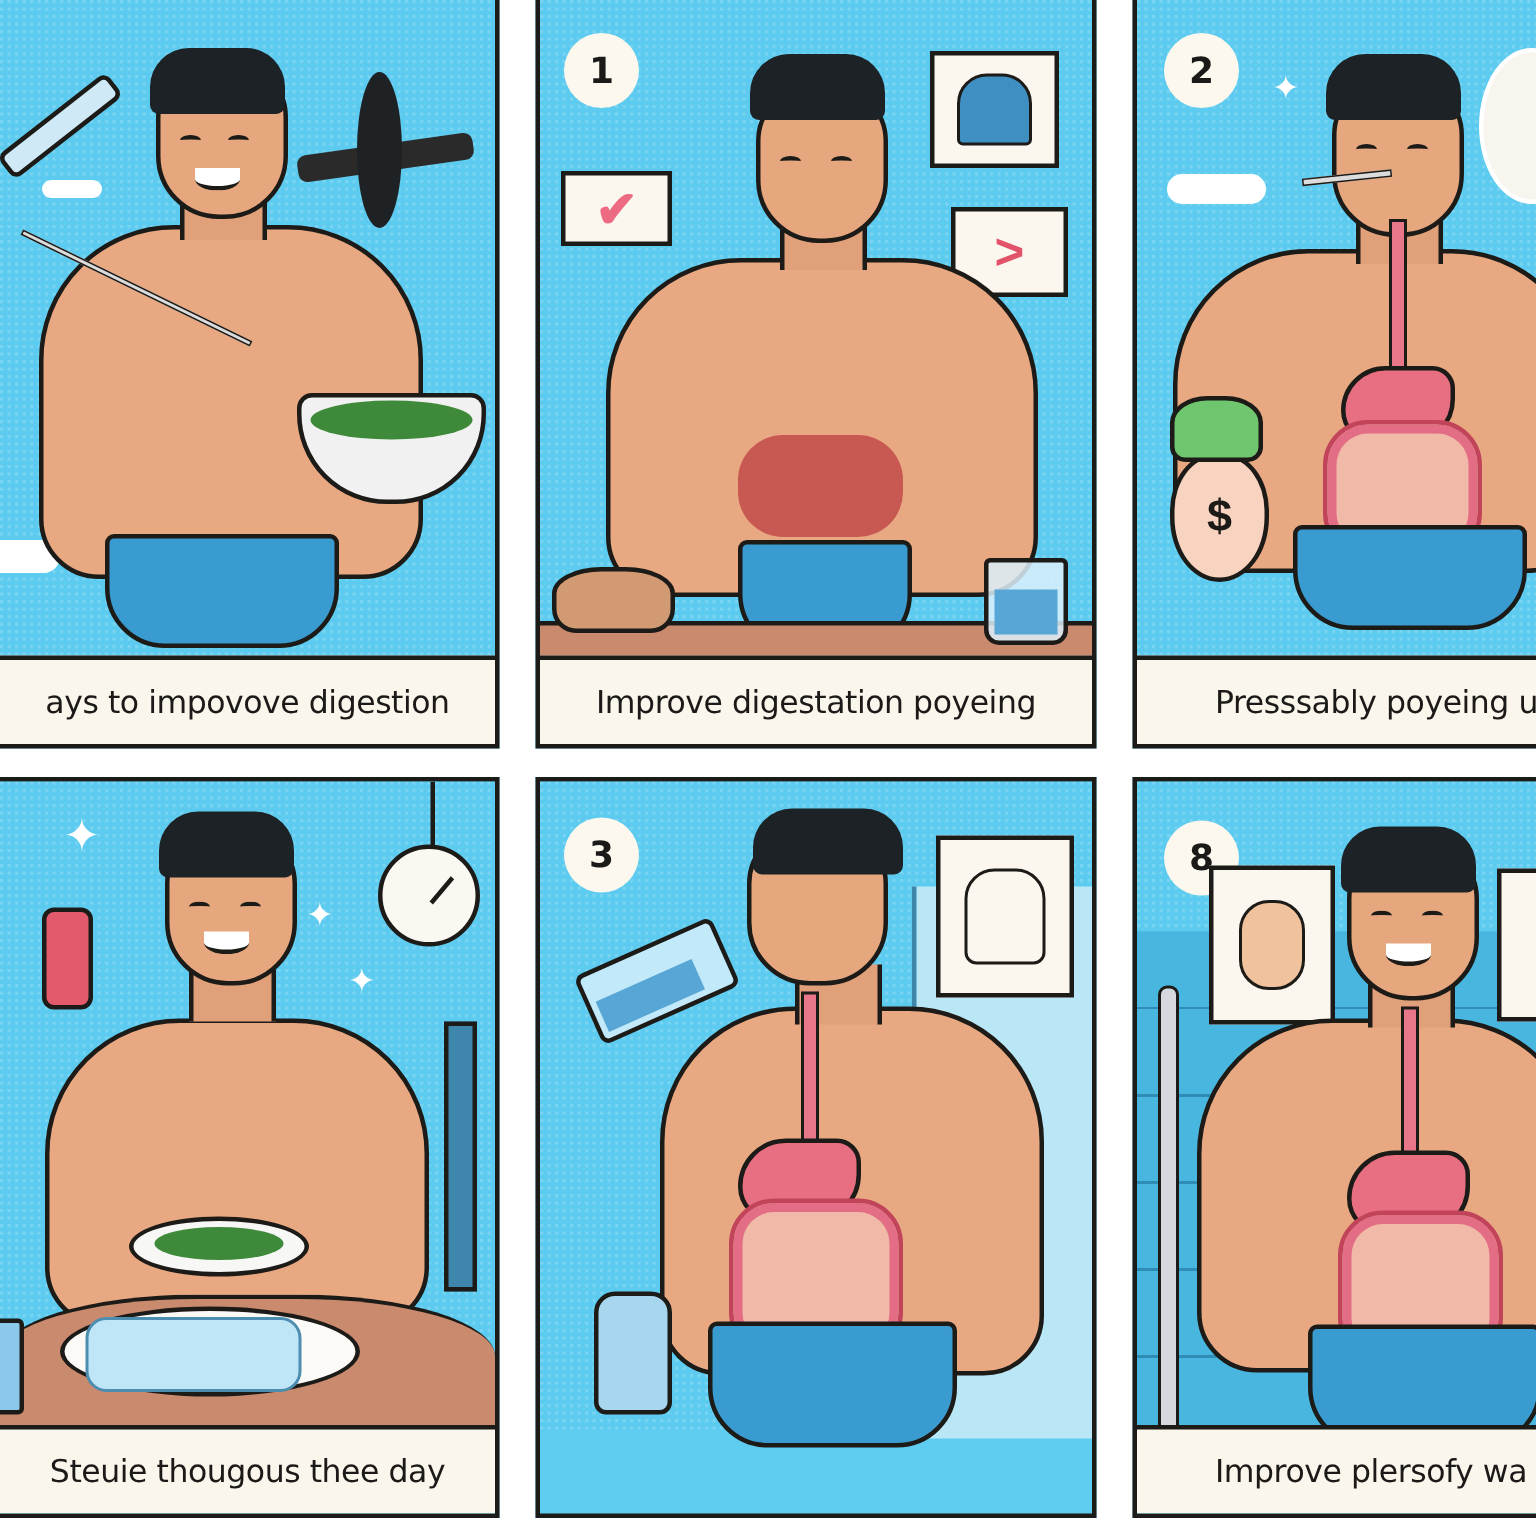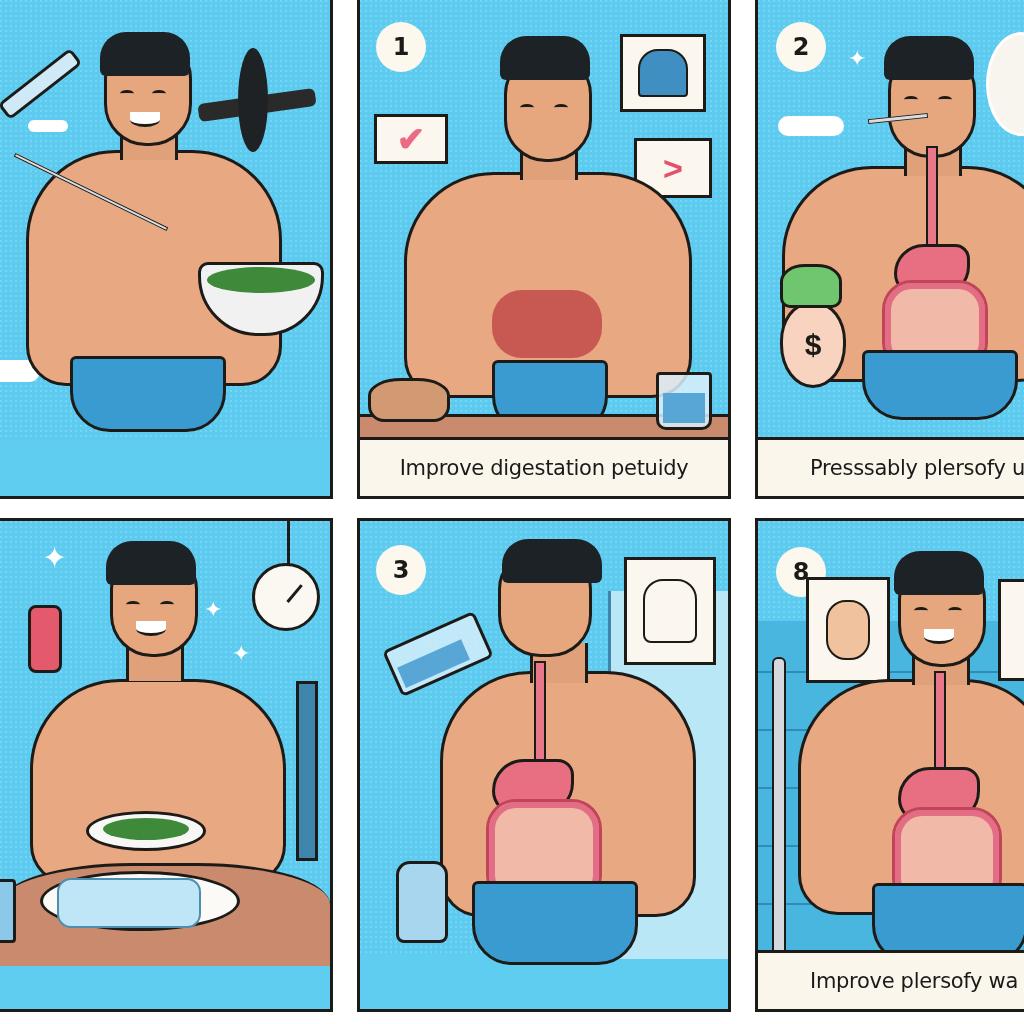--- a/index.html
+++ b/index.html
@@ -94,20 +94,21 @@
     <div class="hair" style="left:100px; top:32px;"></div>
     <div class="eye" style="left:120px; top:90px;"></div>
     <div class="eye" style="left:152px; top:90px;"></div>
     <div class="smile" style="left:130px; top:112px;"></div>
     <div class="shorts" style="left:70px; top:356px; width:150px; height:70px;"></div>
   </div>
   <div class="item" style="left:198px; top:262px; width:126px; height:74px; background:#f1f1f1; border:3px solid #1d1b18; border-radius:10px 10px 60px 60px;">
     <div style="position:absolute; left:6px; top:2px; right:6px; height:26px; background:#3f8a3a; border-radius:50%;"></div>
   </div>
   <div class="item" style="left:6px; top:190px; width:170px; height:4px; background:#dcdcdc; border:1px solid #1d1b18; transform:rotate(26deg);"></div>
+  <div class="caption">ays to impovove digestion</div>
 </div>
 
 <div class="panel" style="left:357px; top:-3px; width:374px; height:502px;">
   <div class="sky"></div>
   <div class="badge" style="left:16px; top:22px;">1</div>
   <div class="card" style="left:14px; top:114px; width:68px; height:44px;">
     <span style="color:#ec6a82; font-size:34px; font-weight:bold;">✔</span>
   </div>
   <div class="card" style="left:274px; top:138px; width:72px; height:54px;">
     <span style="color:#e2536a; font-size:34px; font-weight:bold;">&gt;</span>
@@ -123,21 +124,21 @@
     <div class="hair" style="left:140px; top:36px;"></div>
     <div class="eye" style="left:160px; top:104px;"></div>
     <div class="eye" style="left:194px; top:104px;"></div>
     <div class="shorts" style="left:132px; top:360px; width:110px; height:70px;"></div>
   </div>
   <div class="table" style="left:0; right:0; top:414px; height:32px;"></div>
   <div class="item" style="left:8px; top:378px; width:82px; height:44px; background:#d29a72; border:3px solid #1d1b18; border-radius:40% 40% 16px 16px;"></div>
   <div class="item" style="left:296px; top:372px; width:56px; height:58px; background:rgba(220,240,252,0.85); border:3px solid #1d1b18; border-radius:4px 4px 10px 10px;">
     <div style="position:absolute; left:4px; right:4px; bottom:4px; height:30px; background:#57a6d6;"></div>
   </div>
-  <div class="caption">Improve digestation petuidy</div>
+  <div class="caption">Improve digestation poyeing</div>
 </div>
 
 <div class="panel" style="left:755px; top:-3px; width:280px; height:502px;">
   <div class="sky"></div>
   <div class="badge" style="left:18px; top:22px;">2</div>
   <div class="sparkle" style="left:90px; top:48px;">✦</div>
   <div class="cloud" style="left:20px; top:116px; width:66px; height:20px;"></div>
   <div class="item" style="left:228px; top:32px; width:70px; height:104px; background:#f8f4ee; border:3px solid #fff; border-radius:50%;"></div>
   <div class="figure" style="left:0; top:0; width:280px; height:446px;">
     <div class="torso" style="left:24px; top:166px; width:270px; height:210px;"></div>
@@ -150,21 +151,21 @@
     <div class="stomach" style="left:136px; top:244px; width:70px; height:46px;"></div>
     <div class="guts" style="left:124px; top:280px; width:100px; height:86px;"></div>
     <div class="shorts" style="left:104px; top:350px; width:150px; height:64px;"></div>
   </div>
   <div class="item" style="left:110px; top:116px; width:60px; height:5px; background:#dcdcdc; border:1px solid #1d1b18; transform:rotate(-6deg);"></div>
   <div class="item" style="left:22px; top:302px; width:66px; height:86px; background:#f8d3bf; border:3px solid #1d1b18; border-radius:45% 45% 50% 50%; display:flex; align-items:center; justify-content:center;">
     <span style="font-size:30px; font-weight:bold; color:#1d1b18;">$</span>
   </div>
   <div class="item" style="left:22px; top:264px; width:62px; height:44px; background:#6fc66f; border:3px solid #1d1b18; border-radius:40% 40% 10px 10px;"></div>
   <div class="caption" style="justify-content:flex-start; padding-left:52px;">
-      <span>Presssably plersofy u</span>
+      <span>Presssably poyeing u</span>
     </div>
 </div>
 
 <div class="panel" style="left:-3px; top:518px; width:336px; height:494px;">
   <div class="sky"></div>
   <div class="sparkle" style="left:42px; top:22px; font-size:30px;">✦</div>
   <div class="sparkle" style="left:204px; top:78px;">✦</div>
   <div class="sparkle" style="left:232px; top:122px;">✦</div>
   <div class="item" style="left:28px; top:84px; width:34px; height:68px; background:#e25a6b; border:3px solid #1d1b18; border-radius:8px;"></div>
   <div class="item" style="left:252px; top:42px; width:68px; height:68px; background:#fbf8f2; border:3px solid #1d1b18; border-radius:50%;">
@@ -182,20 +183,21 @@
     <div class="smile" style="left:136px; top:100px;"></div>
   </div>
   <div class="item" style="left:86px; top:290px; width:120px; height:40px; background:#f7f7f5; border:3px solid #1d1b18; border-radius:50%;">
     <div style="position:absolute; left:14px; top:4px; right:14px; height:22px; background:#3f8a3a; border-radius:50%;"></div>
   </div>
   <div class="table" style="left:0; right:0; top:342px; height:100px; border-radius:40% 40% 0 0;"></div>
   <div class="item" style="left:40px; top:350px; width:200px; height:60px; background:#fbfaf6; border:3px solid #1d1b18; border-radius:50%;">
     <div style="position:absolute; left:14px; top:4px; width:140px; height:46px; background:#bfe6f7; border:2px solid #4d8db0; border-radius:14px;"></div>
   </div>
   <div class="item" style="left:-10px; top:358px; width:26px; height:64px; background:#8cc8ea; border:3px solid #1d1b18; border-radius:4px;"></div>
+  <div class="caption">Steuie thougous  thee day</div>
 </div>
 
 <div class="panel" style="left:357px; top:518px; width:374px; height:494px;">
   <div class="sky"></div>
   <div class="item" style="left:248px; top:70px; width:126px; height:368px; background:#b9e7f5; border-left:3px solid #3f86ad;"></div>
   <div class="badge" style="left:16px; top:24px;">3</div>
   <div class="card" style="left:264px; top:36px; width:86px; height:102px;">
     <div style="width:50px; height:60px; border:2px solid #1d1b18; border-radius:20px 20px 8px 8px;"></div>
   </div>
   <div class="figure" style="left:0; top:0; width:374px; height:438px;">

